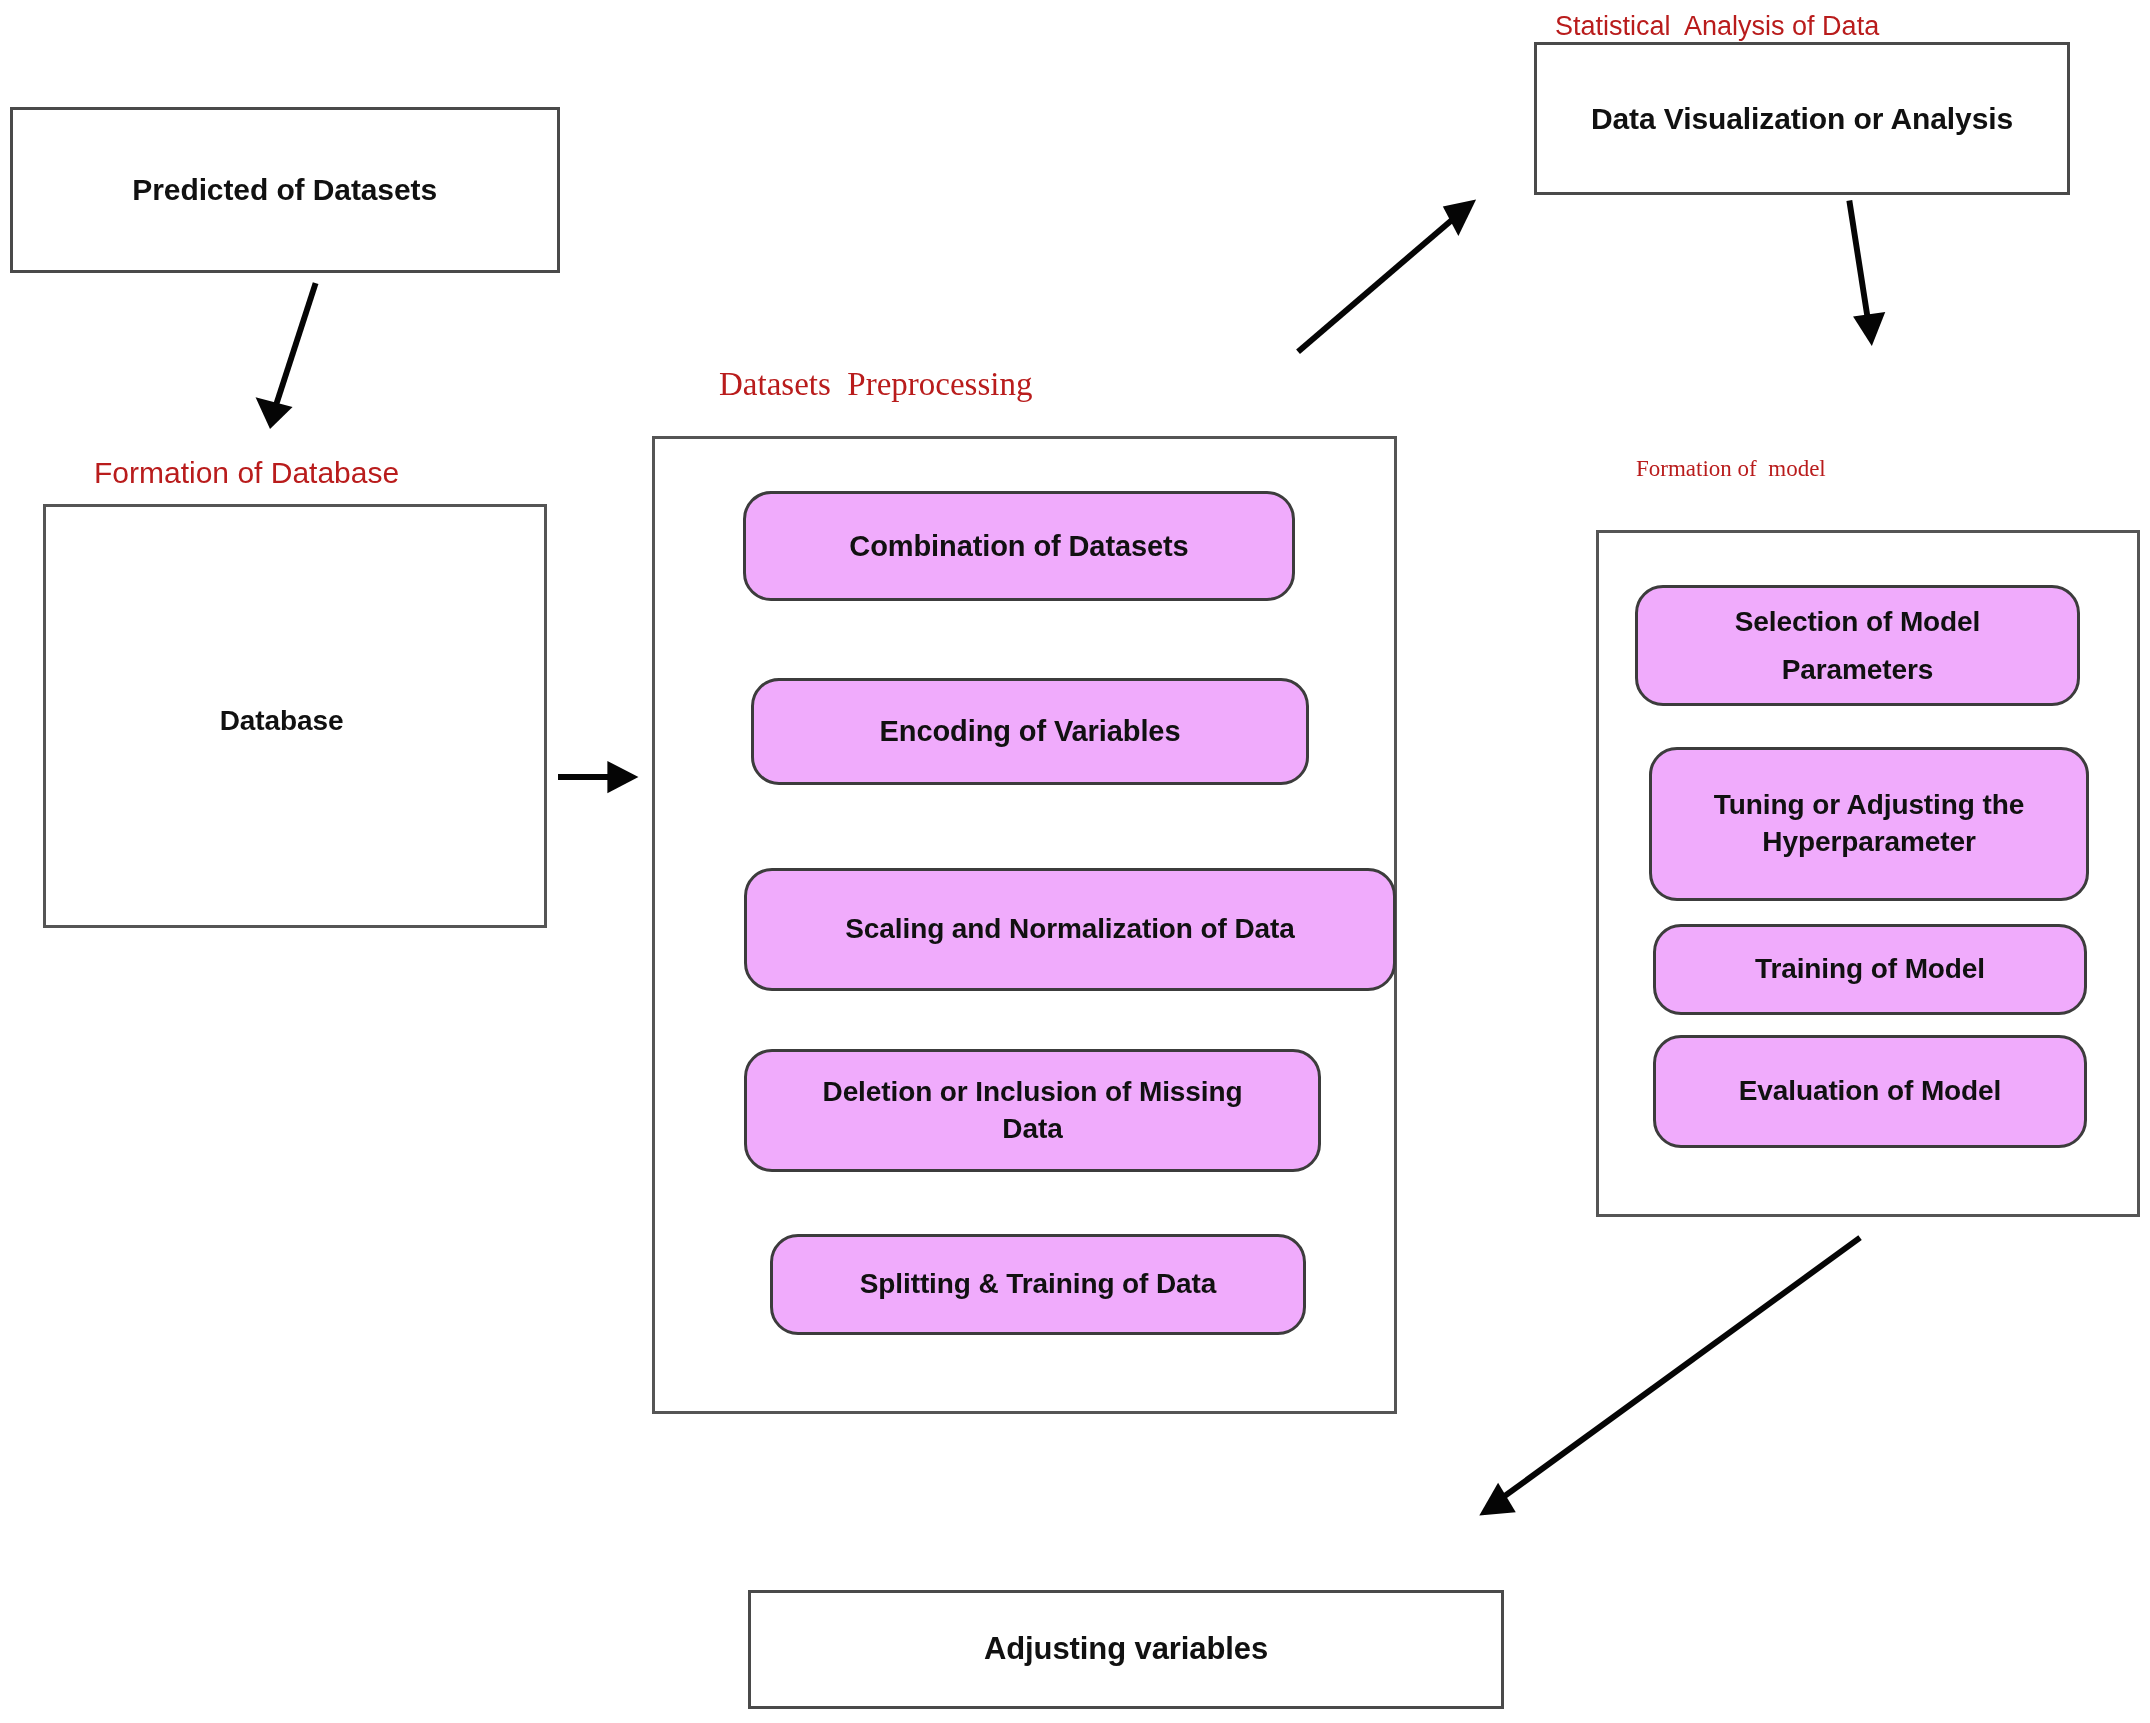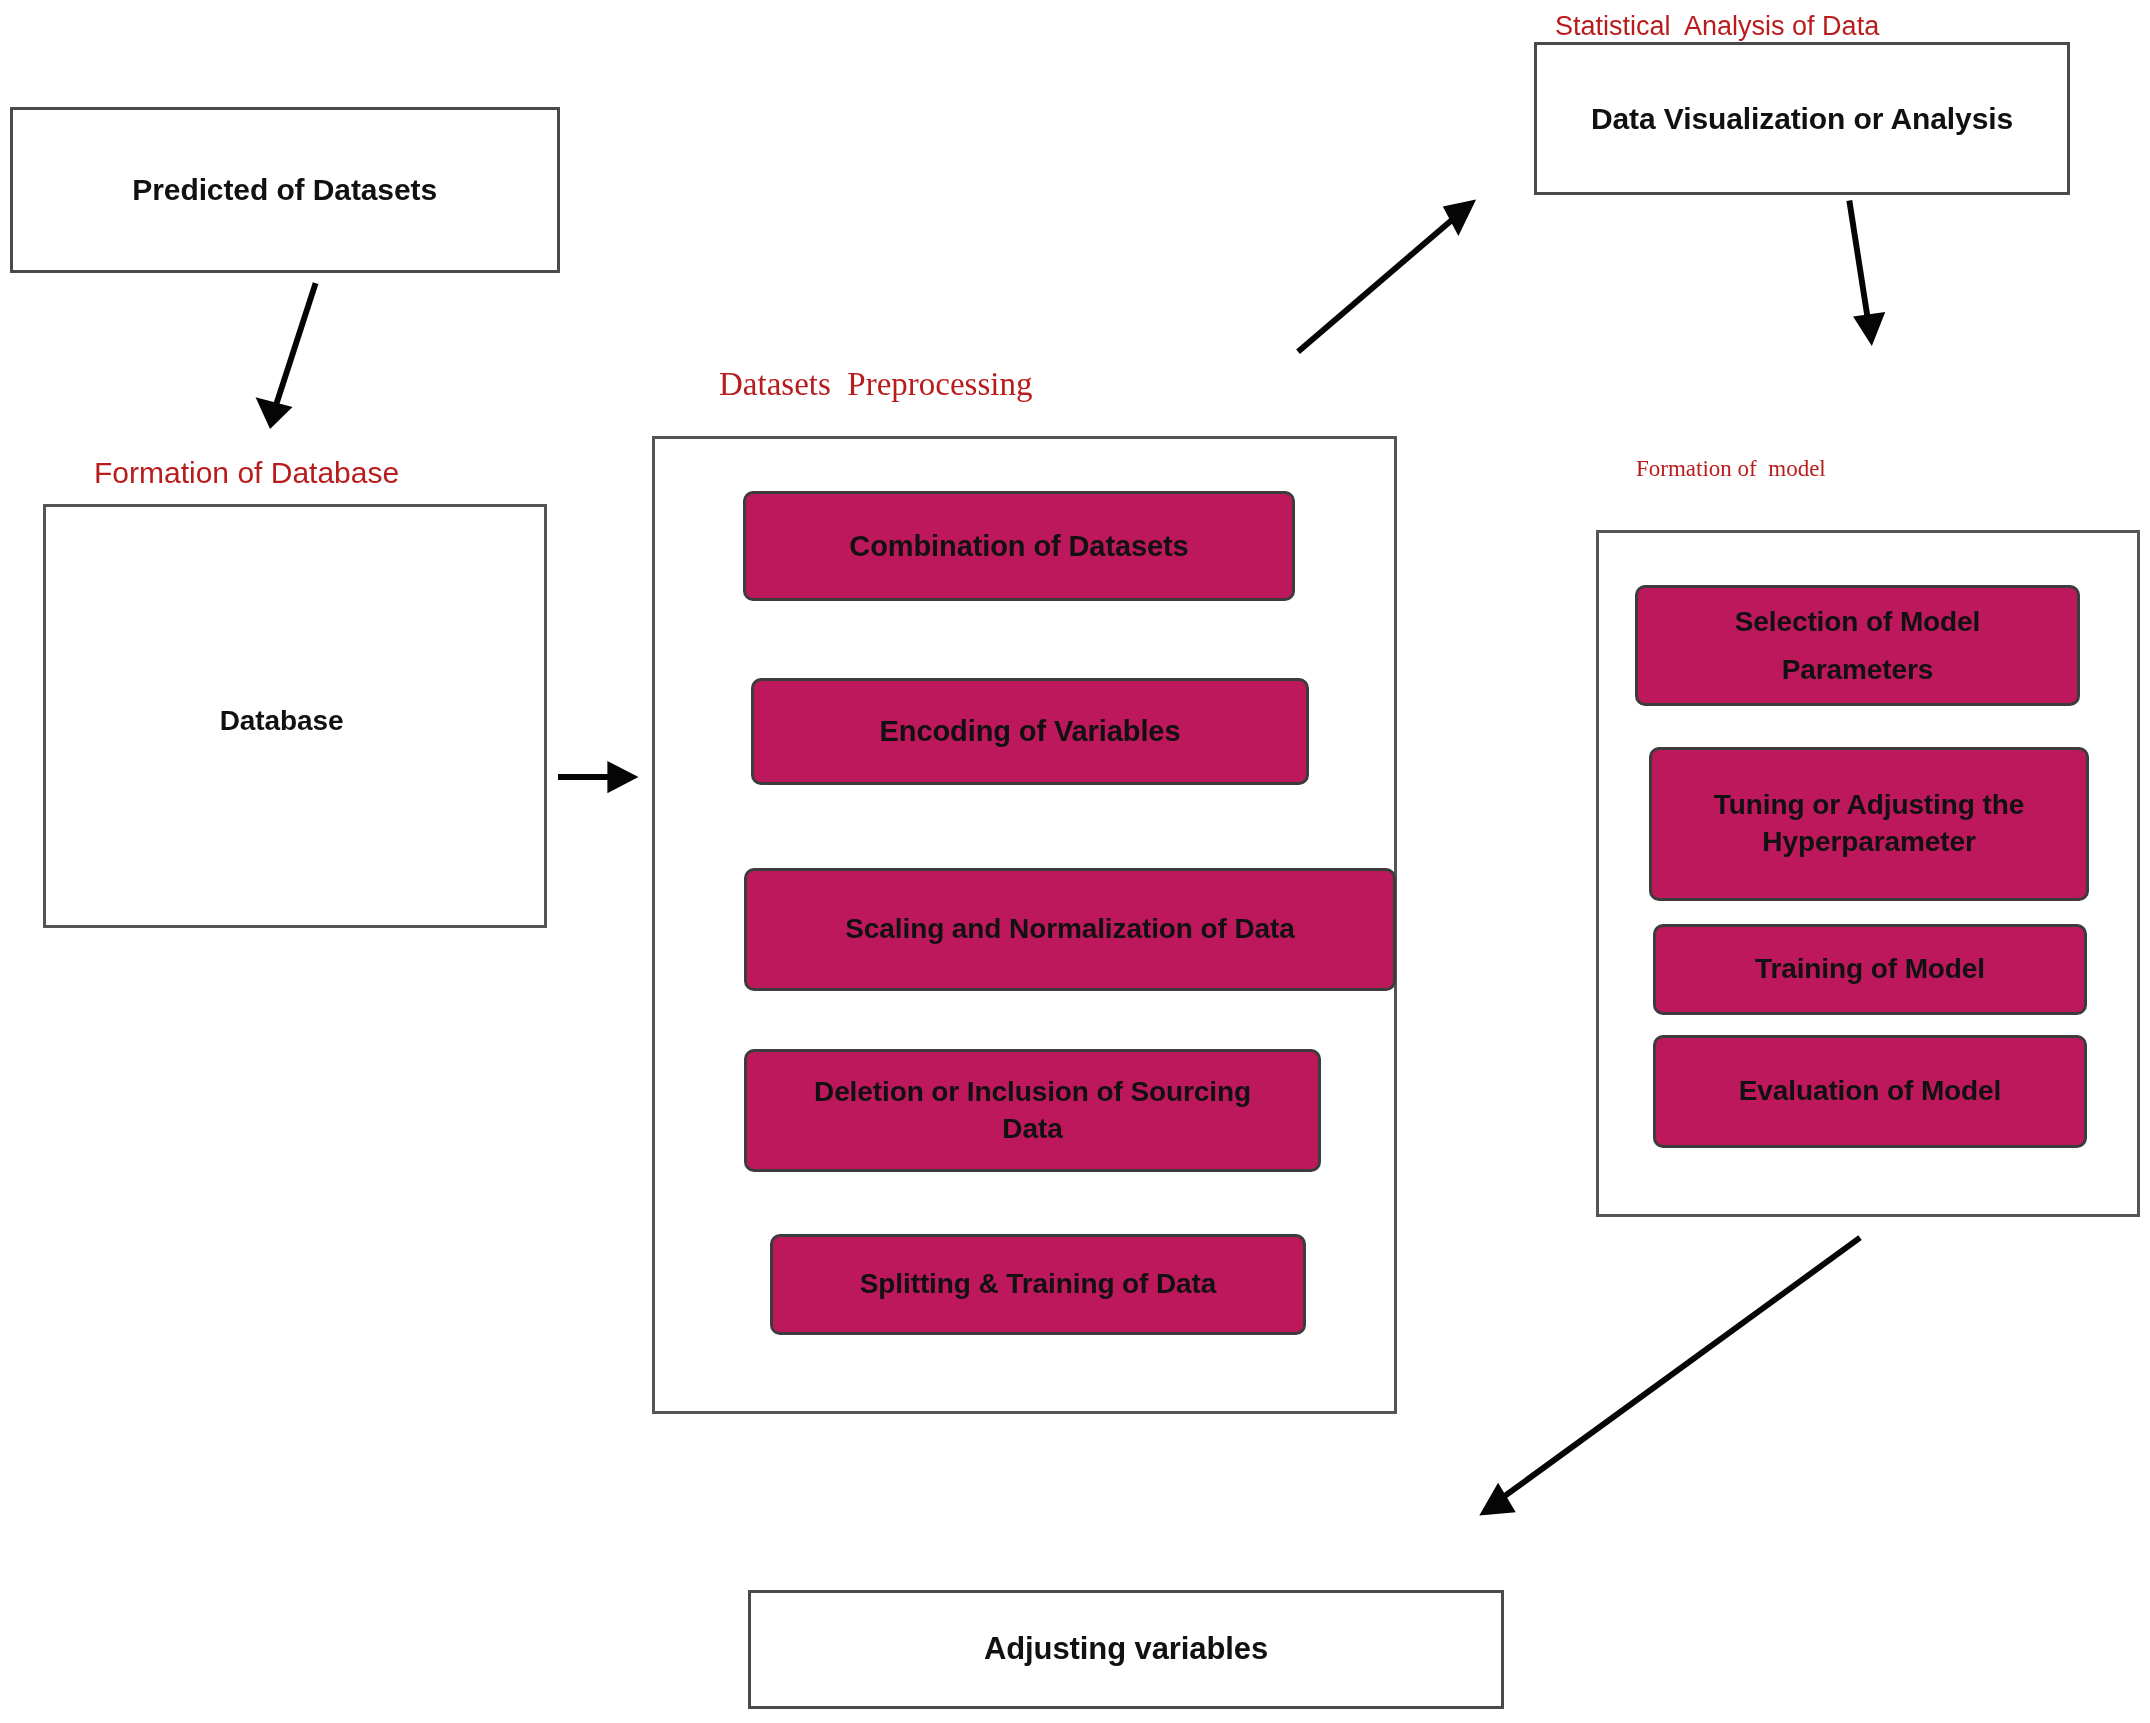--- a/index.html
+++ b/index.html
@@ -23,22 +23,22 @@
     background: #ffffff;
     display: flex;
     align-items: center;
     justify-content: center;
     text-align: center;
   }
   .round-box {
     position: absolute;
     box-sizing: border-box;
     border: 3.8px solid #3c3c3c;
-    border-radius: 10px;
-    background: #be185d;
+    border-radius: 28px;
+    background: #f0abfc;
     display: flex;
     align-items: center;
     justify-content: center;
     text-align: center;
   }
   .group-panel {
     position: absolute;
     box-sizing: border-box;
     border: 3.8px solid #555555;
     background: #ffffff;
@@ -151,21 +151,21 @@
 
   <div class="round-box" style="left:751px; top:678px; width:558px; height:107px;">
     <span class="node-label" style="font-size:29px;">Encoding of Variables</span>
   </div>
 
   <div class="round-box" style="left:744px; top:868px; width:652px; height:123px;">
     <span class="node-label" style="font-size:28px; max-width:510px;">Scaling and Normalization of Data</span>
   </div>
 
   <div class="round-box" style="left:744px; top:1049px; width:577px; height:123px;">
-    <span class="node-label" style="font-size:28px; max-width:483px;">Deletion or Inclusion of Sourcing Data</span>
+    <span class="node-label" style="font-size:28px; max-width:483px;">Deletion or Inclusion of Missing Data</span>
   </div>
 
   <div class="round-box" style="left:770px; top:1234px; width:536px; height:101px;">
     <span class="node-label" style="font-size:28px; max-width:424px;">Splitting &amp; Training of Data</span>
   </div>
 
   <div class="group-title sans-title" style="left:1555px; top:10.7px; font-size:27px;">Statistical  Analysis of Data</div>
 
   <div class="rect-box" style="left:1534px; top:42px; width:536px; height:153px;">
     <span class="node-label" style="font-size:30px; max-width:424px;">Data Visualization or Analysis</span>

